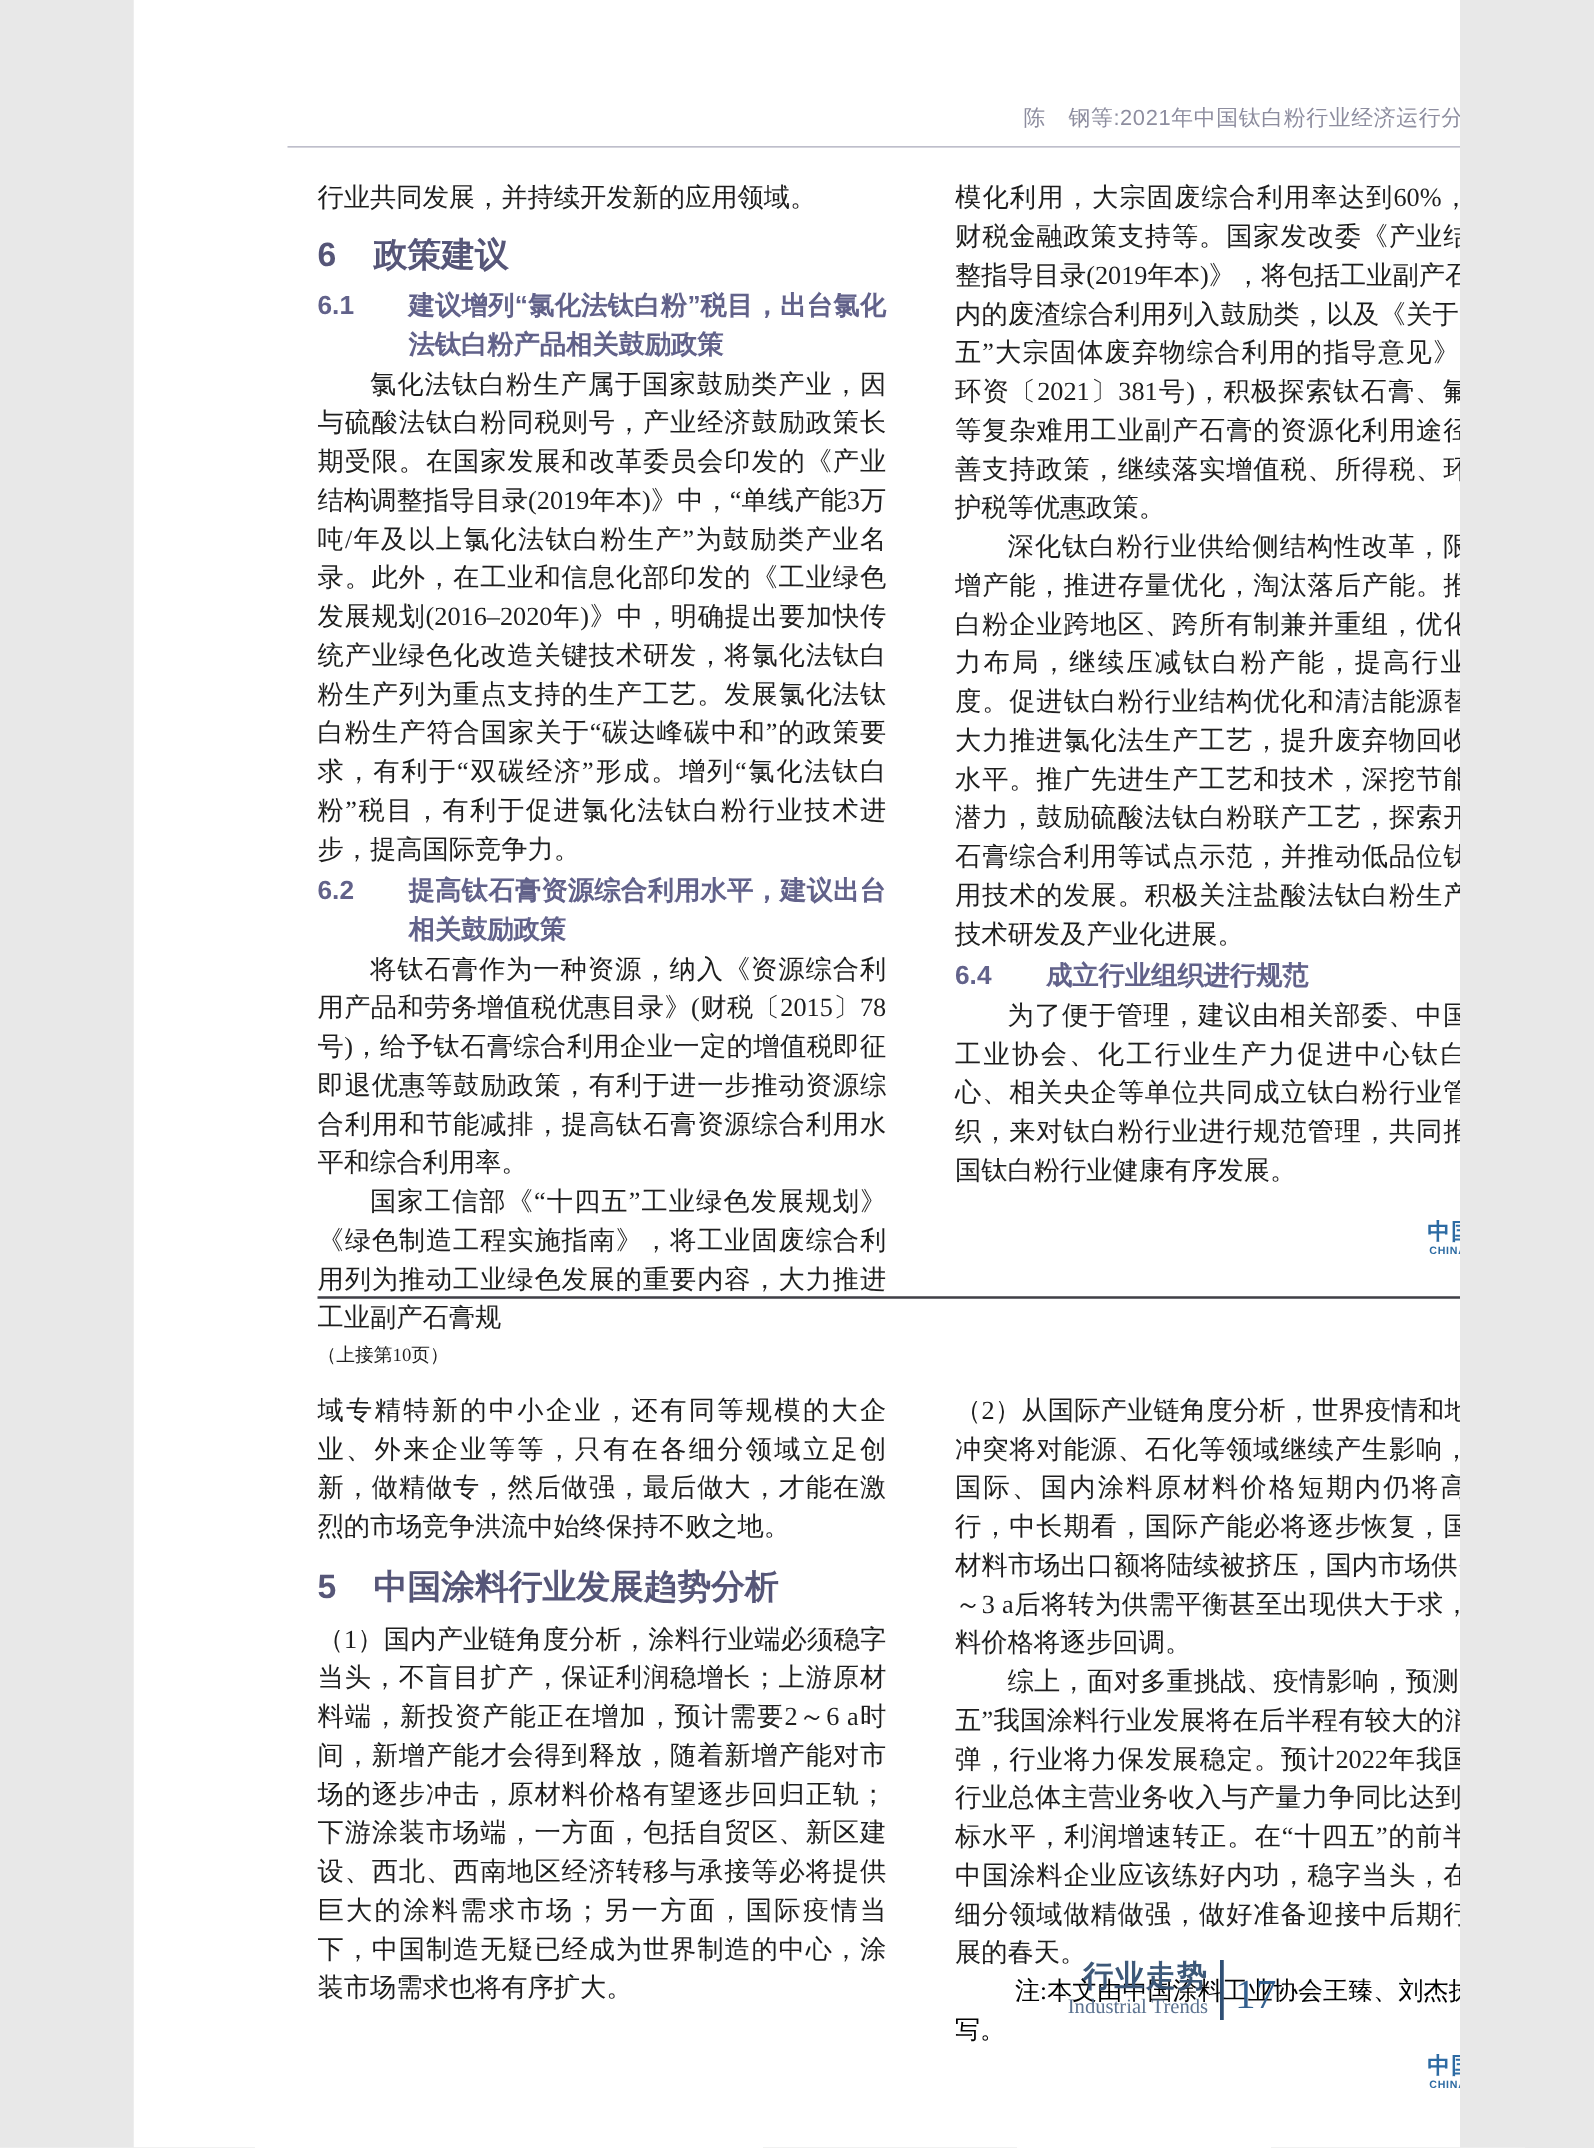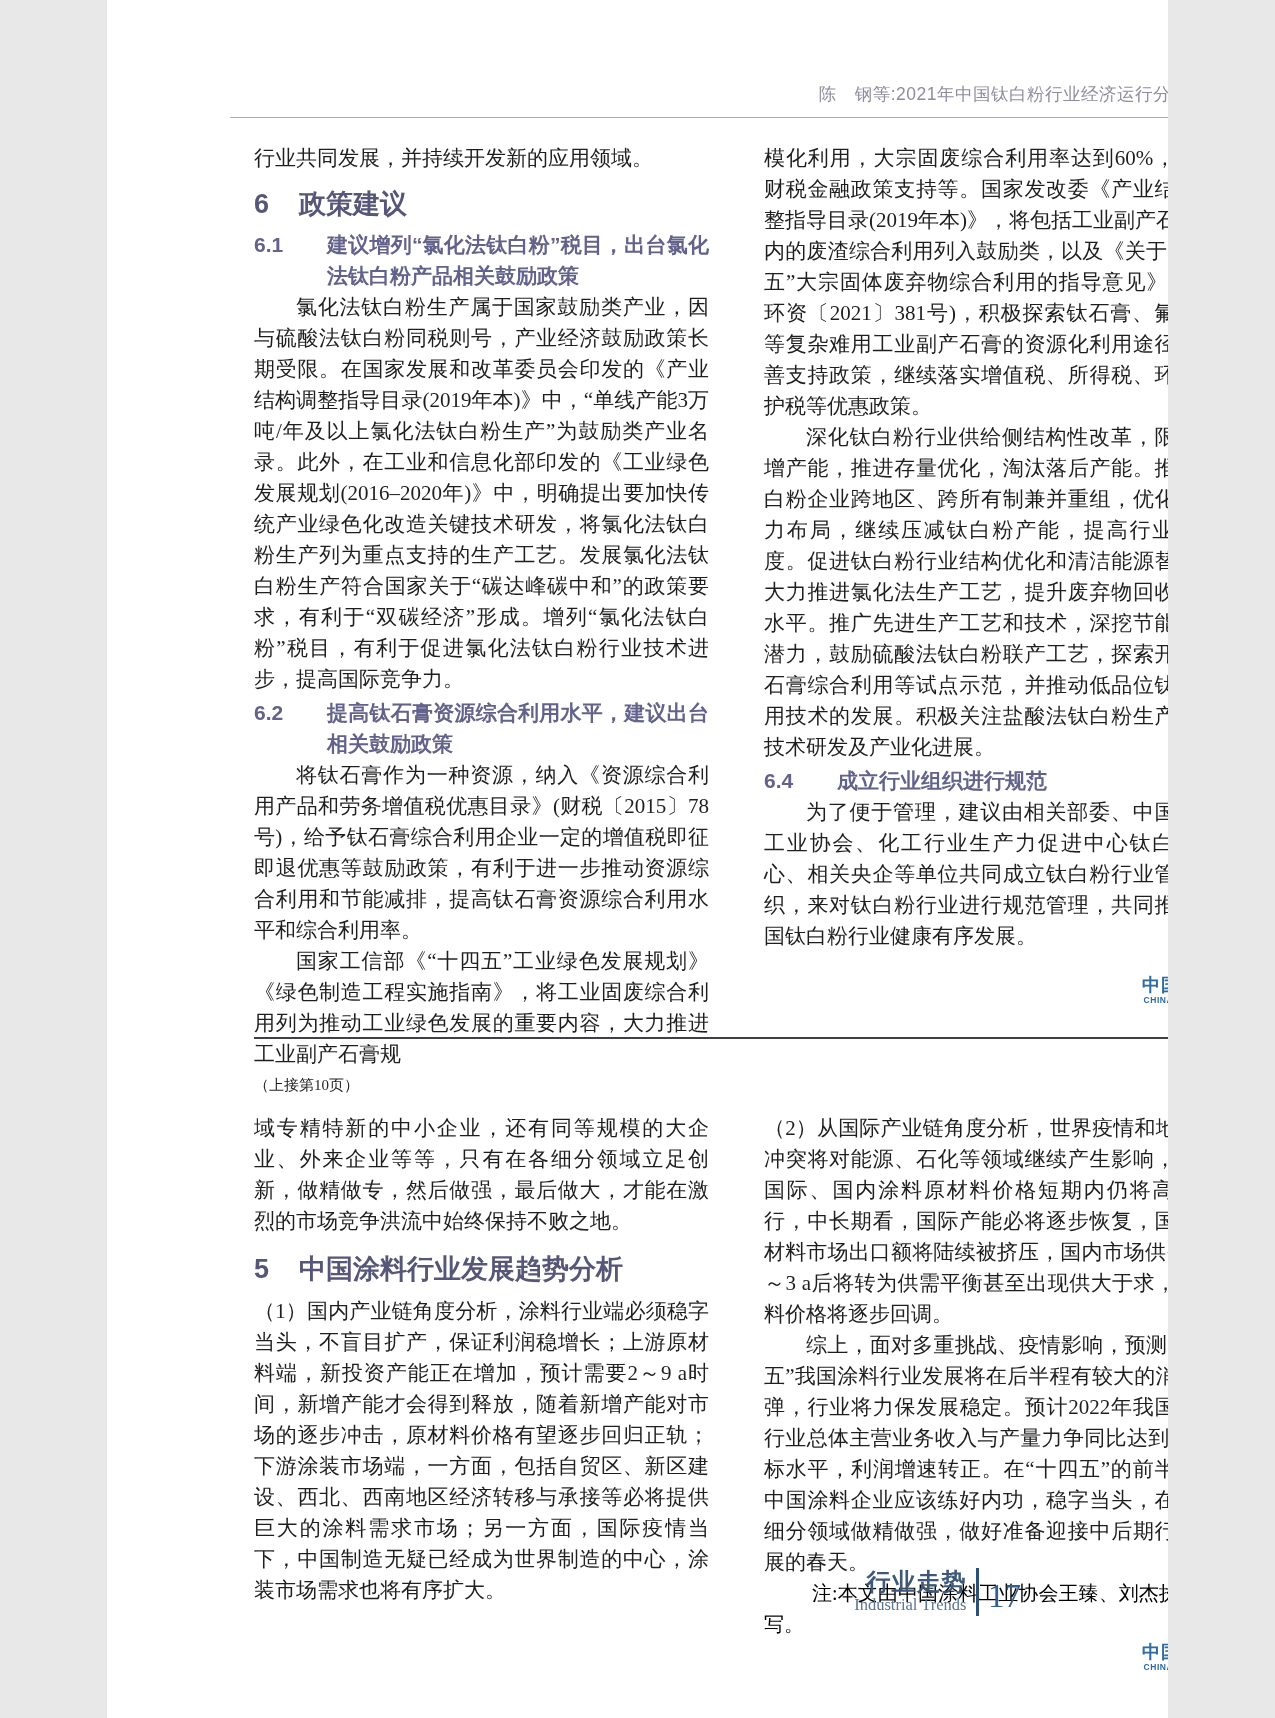--- a/index.html
+++ b/index.html
@@ -215,21 +215,21 @@
       <div class="cols">
 
         <div class="col">
           <p class="body-text">域专精特新的中小企业，还有同等规模的大企业、外来企业等等，只有在各细分领域立足创新，做精做专，然后做强，最后做大，才能在激烈的市场竞争洪流中始终保持不败之地。</p>
 
           <div class="sec-head h5">
             <span class="num">5</span>
             <span class="t">中国涂料行业发展趋势分析</span>
           </div>
 
-          <p class="body-text">（1）国内产业链角度分析，涂料行业端必须稳字当头，不盲目扩产，保证利润稳增长；上游原材料端，新投资产能正在增加，预计需要2～9 a时间，新增产能才会得到释放，随着新增产能对市场的逐步冲击，原材料价格有望逐步回归正轨；下游涂装市场端，一方面，包括自贸区、新区建设、西北、西南地区经济转移与承接等必将提供巨大的涂料需求市场；另一方面，国际疫情当下，中国制造无疑已经成为世界制造的中心，涂装市场需求也将有序扩大。</p>
+          <p class="body-text">（1）国内产业链角度分析，涂料行业端必须稳字当头，不盲目扩产，保证利润稳增长；上游原材料端，新投资产能正在增加，预计需要2～6 a时间，新增产能才会得到释放，随着新增产能对市场的逐步冲击，原材料价格有望逐步回归正轨；下游涂装市场端，一方面，包括自贸区、新区建设、西北、西南地区经济转移与承接等必将提供巨大的涂料需求市场；另一方面，国际疫情当下，中国制造无疑已经成为世界制造的中心，涂装市场需求也将有序扩大。</p>
         </div>
 
         <div class="col">
           <p class="body-text">（2）从国际产业链角度分析，世界疫情和地区性冲突将对能源、石化等领域继续产生影响，致使国际、国内涂料原材料价格短期内仍将高位运行，中长期看，国际产能必将逐步恢复，国内原材料市场出口额将陆续被挤压，国内市场供需在2～3 a后将转为供需平衡甚至出现供大于求，原材料价格将逐步回调。</p>
           <p class="body-text indent">综上，面对多重挑战、疫情影响，预测“十四五”我国涂料行业发展将在后半程有较大的消费反弹，行业将力保发展稳定。预计2022年我国涂料行业总体主营业务收入与产量力争同比达到4%目标水平，利润增速转正。在“十四五”的前半期，中国涂料企业应该练好内功，稳字当头，在各自细分领域做精做强，做好准备迎接中后期行业发展的春天。</p>
           <p class="note-line">注:本文由中国涂料工业协会王臻、刘杰执笔撰写。</p>
 
           <div class="logo logo-bottom">
             <div class="zh"><span>中国涂料</span><span class="reg">®</span></div>
             <div class="en">CHINA COATINGS</div>

